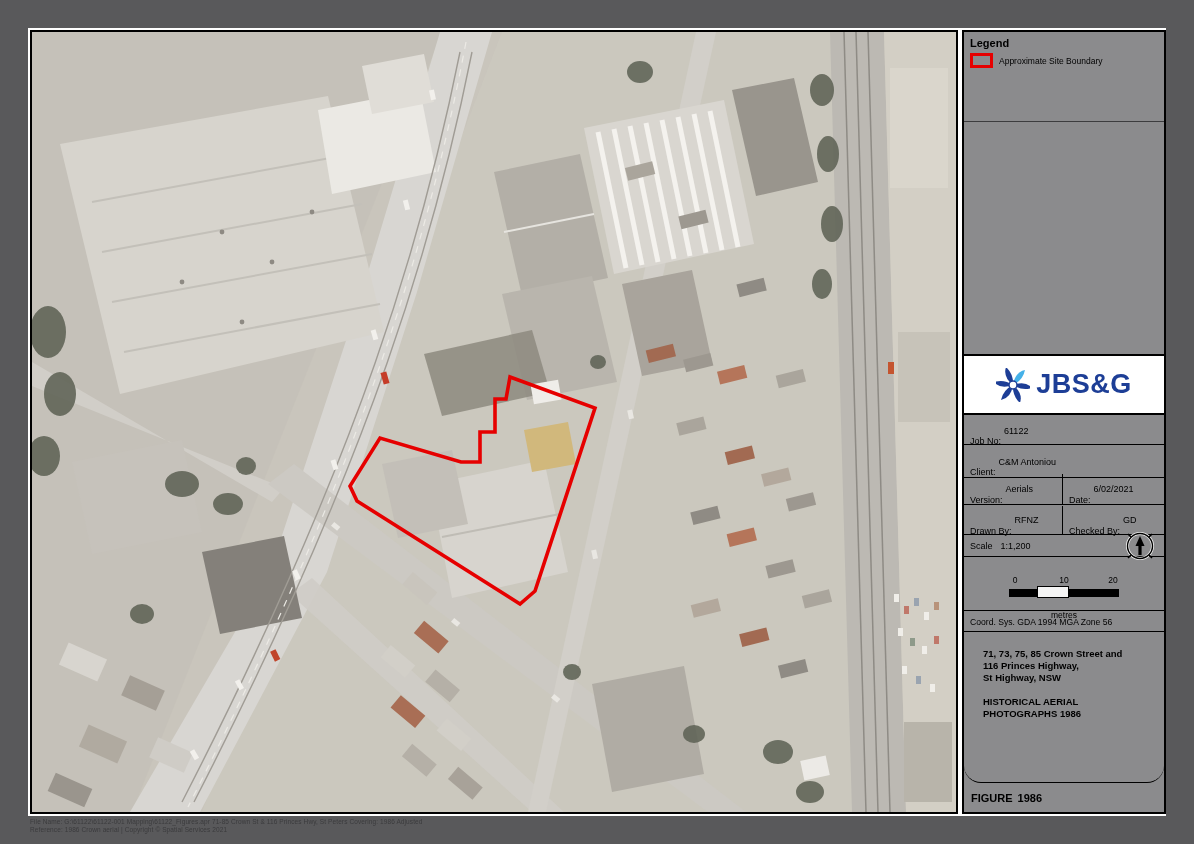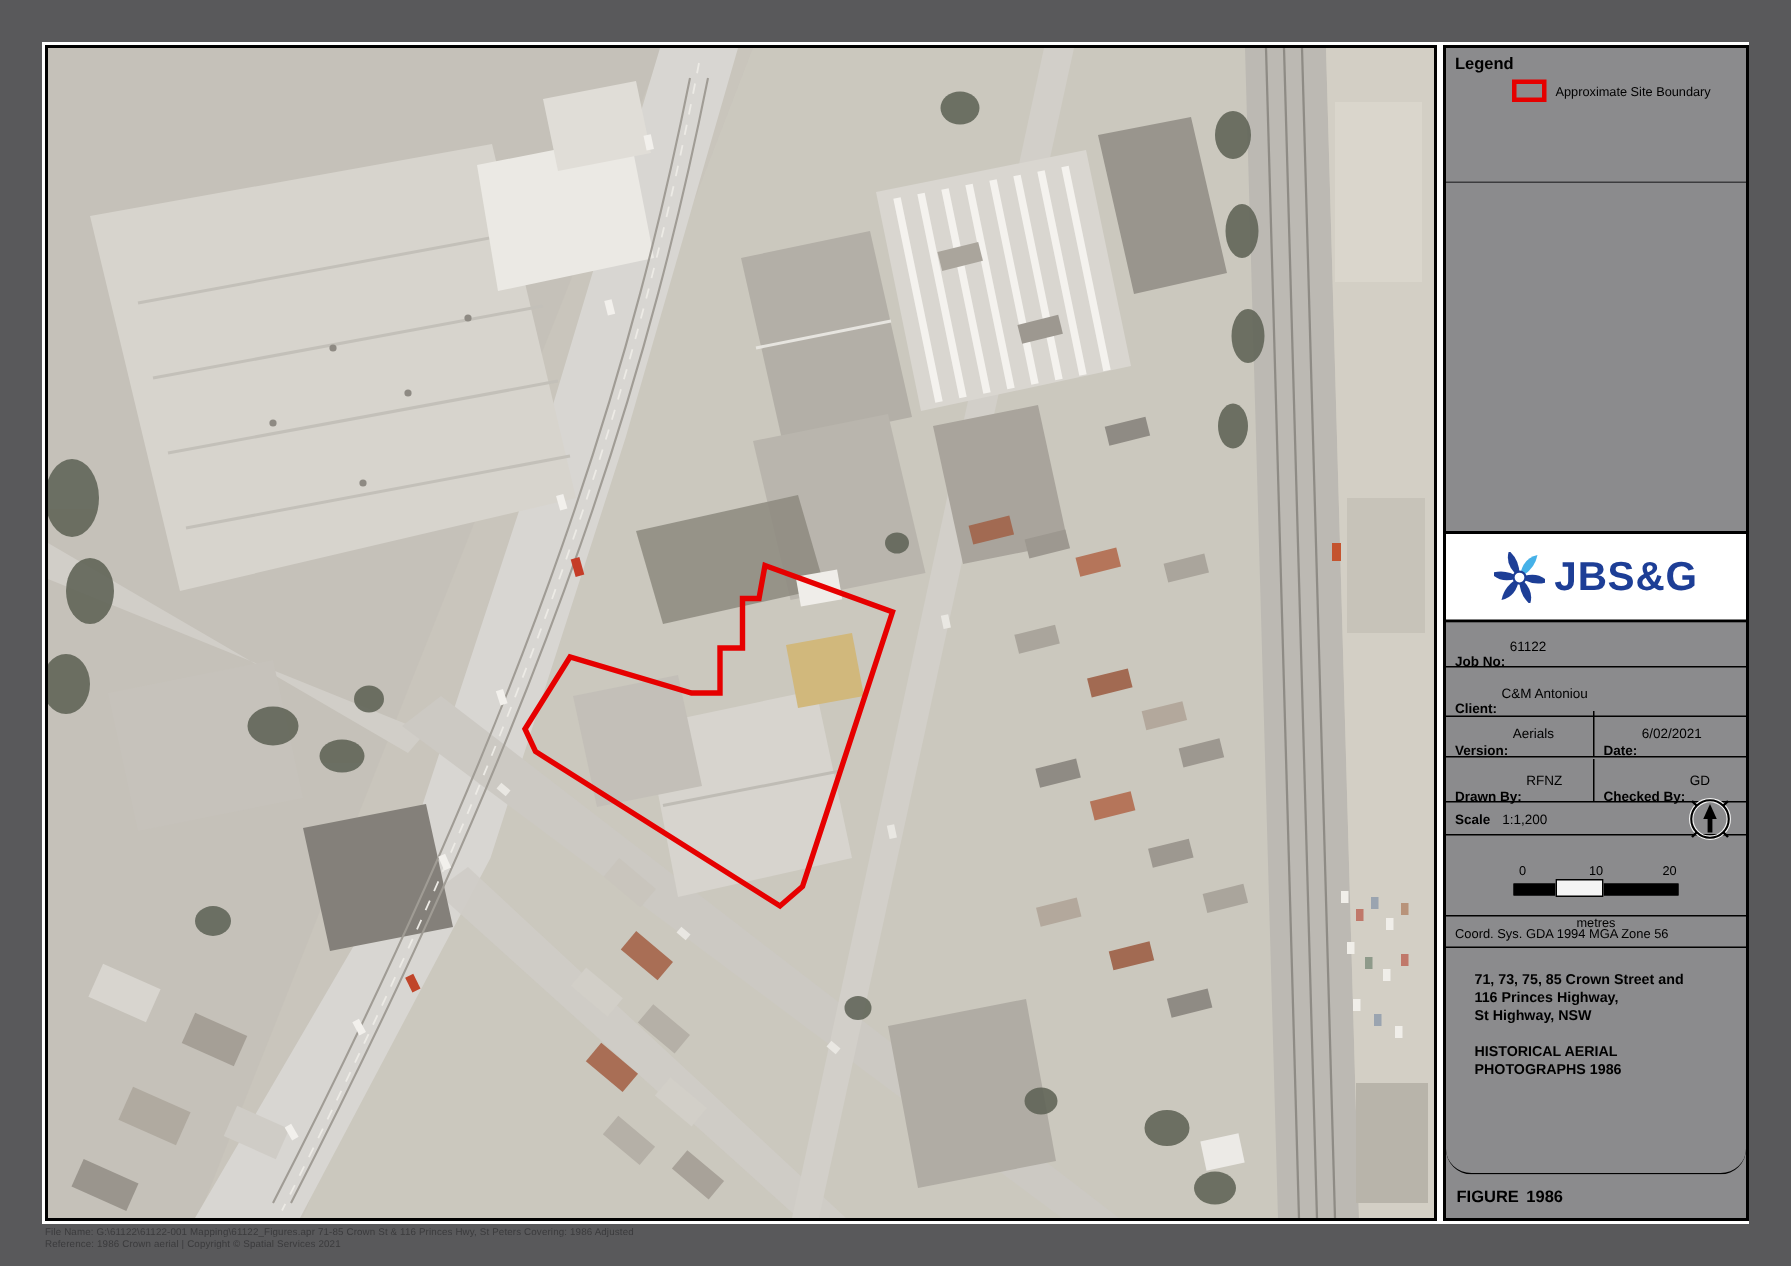--- a/index.html
+++ b/index.html
@@ -12,29 +12,29 @@
   }
   .page{position:absolute;left:28px;top:28px;width:1138px;height:788px;background:#ffffff;}
   
   .map-frame{position:absolute;left:2px;top:2px;width:924px;height:780px;border:2px solid #000;background:#c9c5bc;}
   .map-frame svg{display:block;}
   
   .sidebar{position:absolute;left:934px;top:2px;width:200px;height:780px;border:2px solid #000;background:#8b8b8d;}
   .sb{position:absolute;left:0;width:100%;box-sizing:border-box;color:#000;}
   .legend-box{top:0;height:90px;border-bottom:1px solid #3c3c3e;padding:5px 6px;}
   .legend-title{font-size:11px;font-weight:bold;}
-  .legend-item{display:flex;align-items:center;margin-top:4px;margin-left:38px;}
+  .legend-item{display:flex;align-items:center;margin-top:4px;}
   .legend-swatch{width:17px;height:9px;border:3px solid #e60000;background:transparent;margin-right:6px;flex:0 0 auto;}
   .legend-label{font-size:8.5px;}
   .spacer{top:91px;height:231px;}
   .logo-box{top:322px;height:61px;background:#fff;border-top:2px solid #000;border-bottom:2px solid #000;display:flex;align-items:center;justify-content:center;gap:6px;}
   .logo-text{font-size:27px;font-weight:800;color:#1d3e96;letter-spacing:0.5px;
     text-shadow:-1.5px 0 #fff,1.5px 0 #fff,0 -1.5px #fff,0 1.5px #fff,-1px -1px #fff,1px 1px #fff,-1px 1px #fff,1px -1px #fff;}
   .row{font-size:9px;padding:0 6px;display:flex;align-items:center;border-bottom:1.5px solid #000;}
-  .row .lbl{font-weight:bold;margin-right:3px;white-space:nowrap;margin-top:21px;}
+  .row .lbl{font-weight:normal;margin-right:3px;white-space:nowrap;margin-top:21px;}
   .row-job{top:385px;height:28px;}
   .row-client{top:414px;height:32px;}
   .row-2col{padding:0;}
   .row-version{top:442px;height:31px;}
   .row-drawn{top:474px;height:29px;}
   .cell{flex:1;display:flex;align-items:center;padding:0 6px;height:100%;box-sizing:border-box;}
   .cell.left{border-right:1.5px solid #000;flex:0 0 99px;}
   .row-scale{top:504px;height:21px;justify-content:space-between;}
   .row-bar{top:540px;height:39px;border-bottom:1.5px solid #000;display:block;}
   .row-coord{top:580px;height:20px;font-size:8.6px;}

